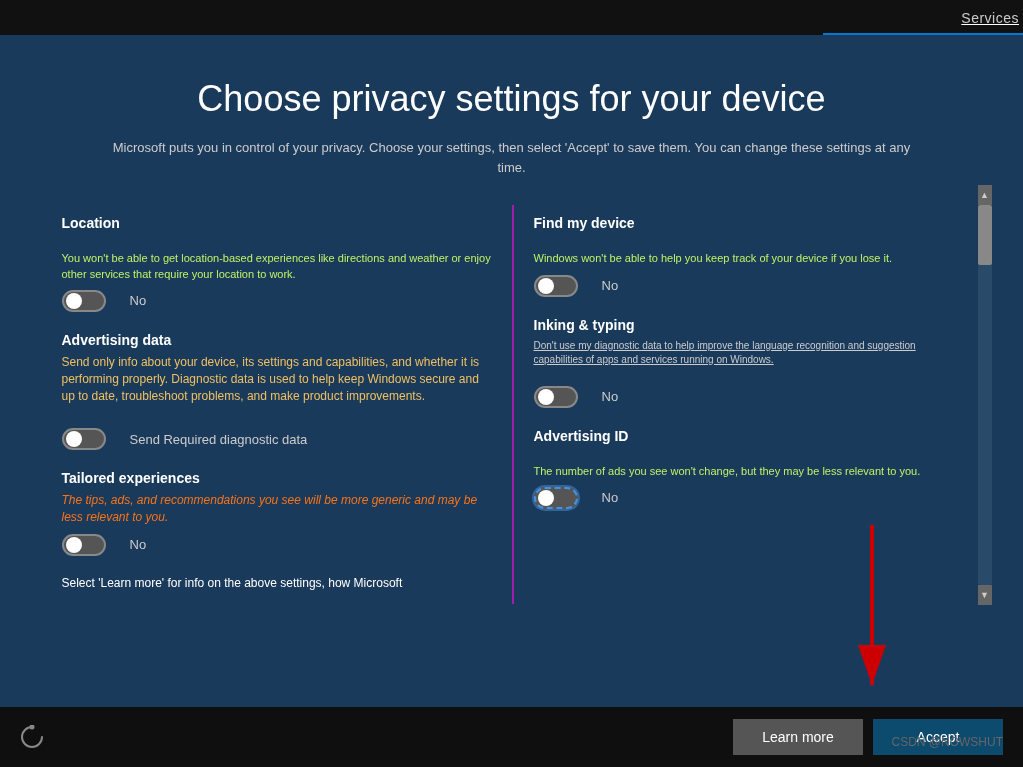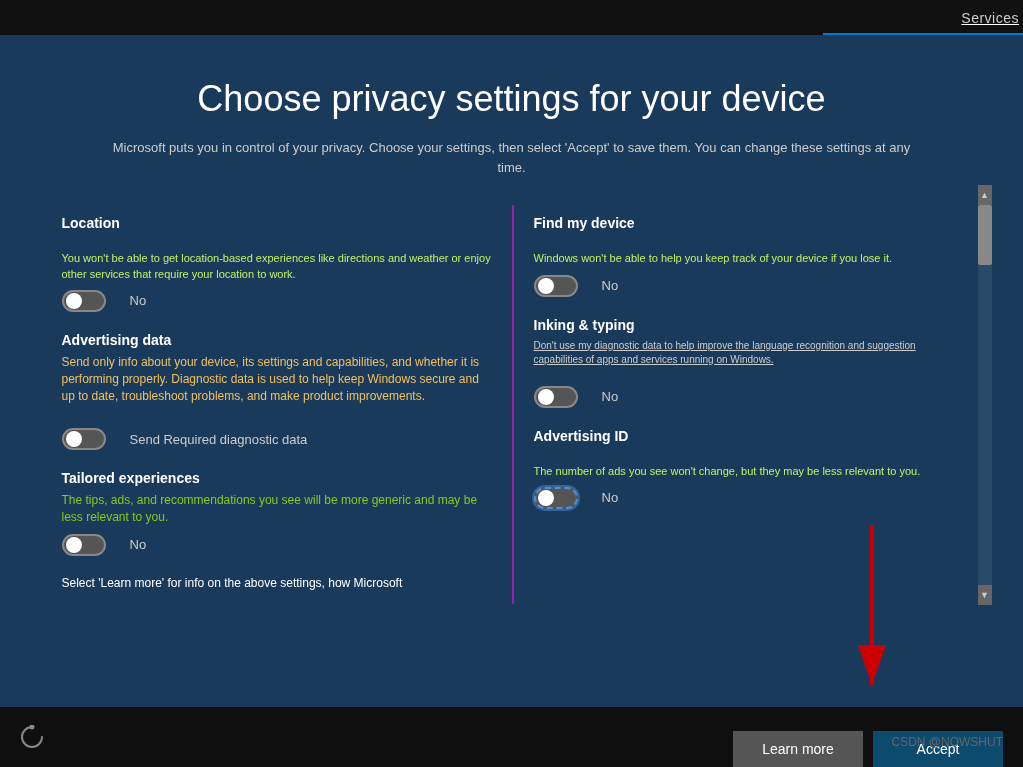--- a/index.html
+++ b/index.html
@@ -180,44 +180,45 @@
     }
 
     .toggle-label {
       font-size: 13px;
       color: #cccccc;
     }
 
     
     .setting-desc-tailored {
       font-size: 12px;
-      color: #84cc16;
+      color: #f97316;
       line-height: 1.4;
       margin-bottom: 8px;
+      font-style: italic;
     }
 
     
     .cutoff-text {
       font-size: 12px;
       color: #ffffff;
       margin-top: 8px;
       overflow: hidden;
       height: 18px;
     }
 
     
     .bottom-bar {
       position: absolute;
       bottom: 0;
       left: 0;
       width: 100%;
       height: 60px;
       background-color: #0f0f0f;
       display: flex;
-      align-items: flex-end;
+      align-items: center;
       justify-content: flex-end;
       padding: 0 20px;
       gap: 10px;
     }
 
     .btn-learn-more {
       background-color: #555555;
       color: #ffffff;
       border: none;
       padding: 10px 28px;

